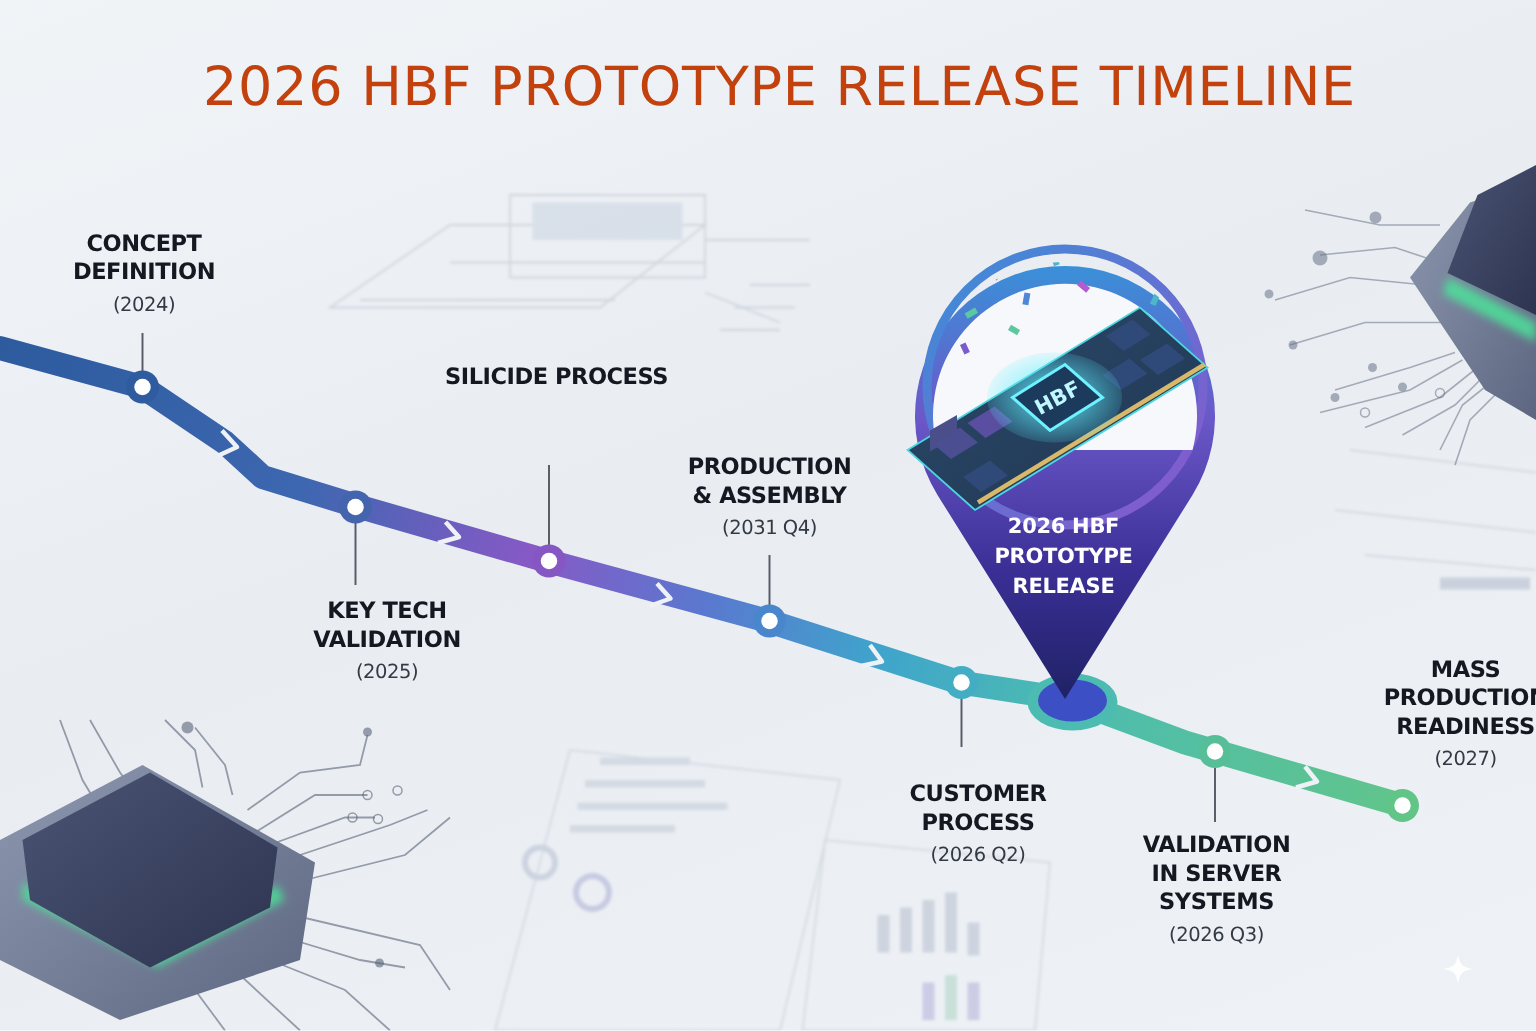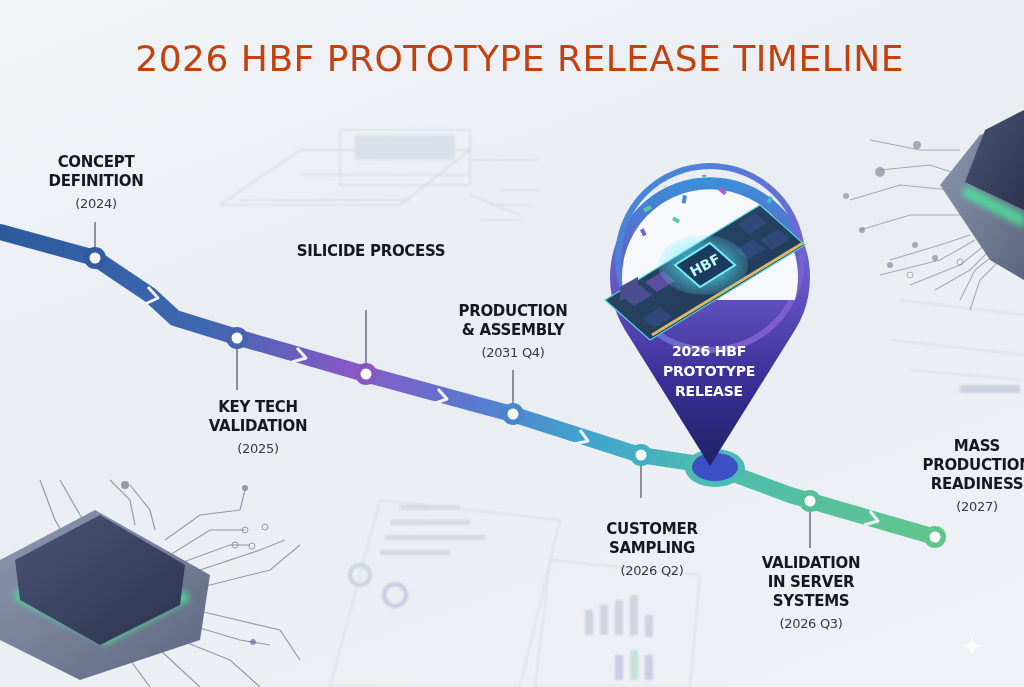--- a/index.html
+++ b/index.html
@@ -303,21 +303,21 @@
 </div>
 
 <div class="label" style="left:513px; top:302px;">
   <span>PRODUCTION</span><br>
   <span>&amp; ASSEMBLY</span>
   <span class="date">(2031 Q4)</span>
 </div>
 
 <div class="label" style="left:642px; top:520px;margin-left:10px;">
   <span>CUSTOMER</span><br>
-  <span>SAMPLING</span>
+  <span>PROCESS</span>
   <span class="date">(2026 Q2)</span>
 </div>
 
 <div class="pin-text">
   <span>2026 HBF</span><br>
   <span>PROTOTYPE</span><br>
   <span>RELEASE</span>
 </div>
 
 <div class="label" style="left:811px; top:554px;">

